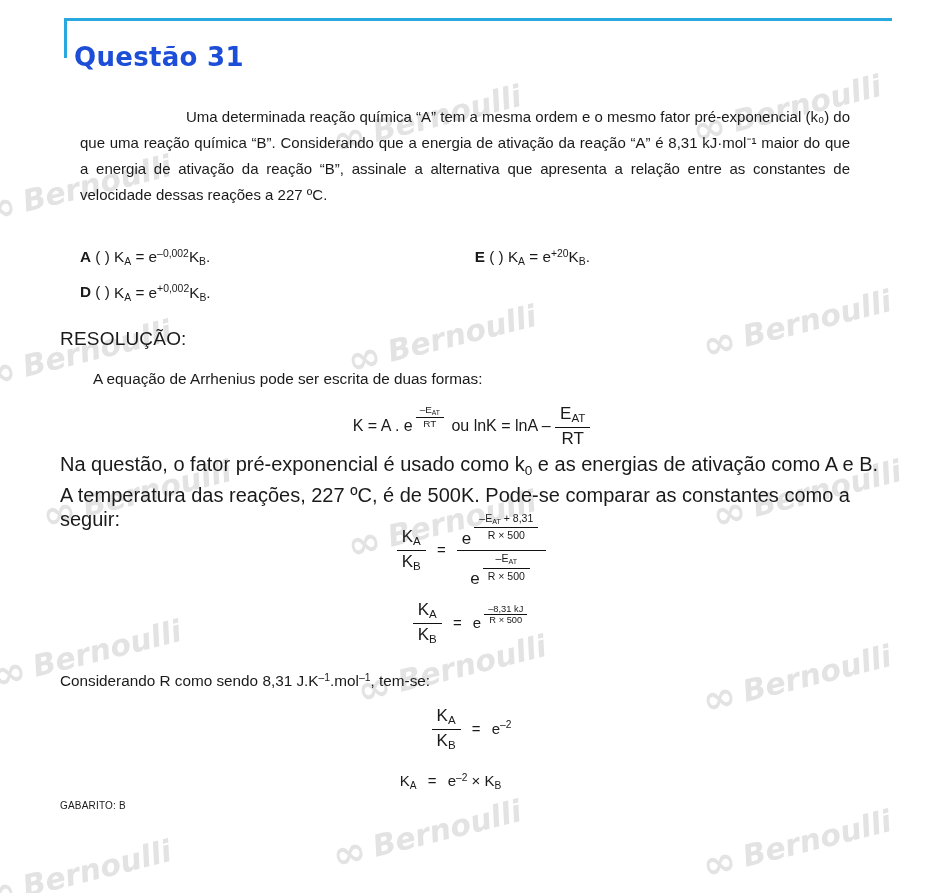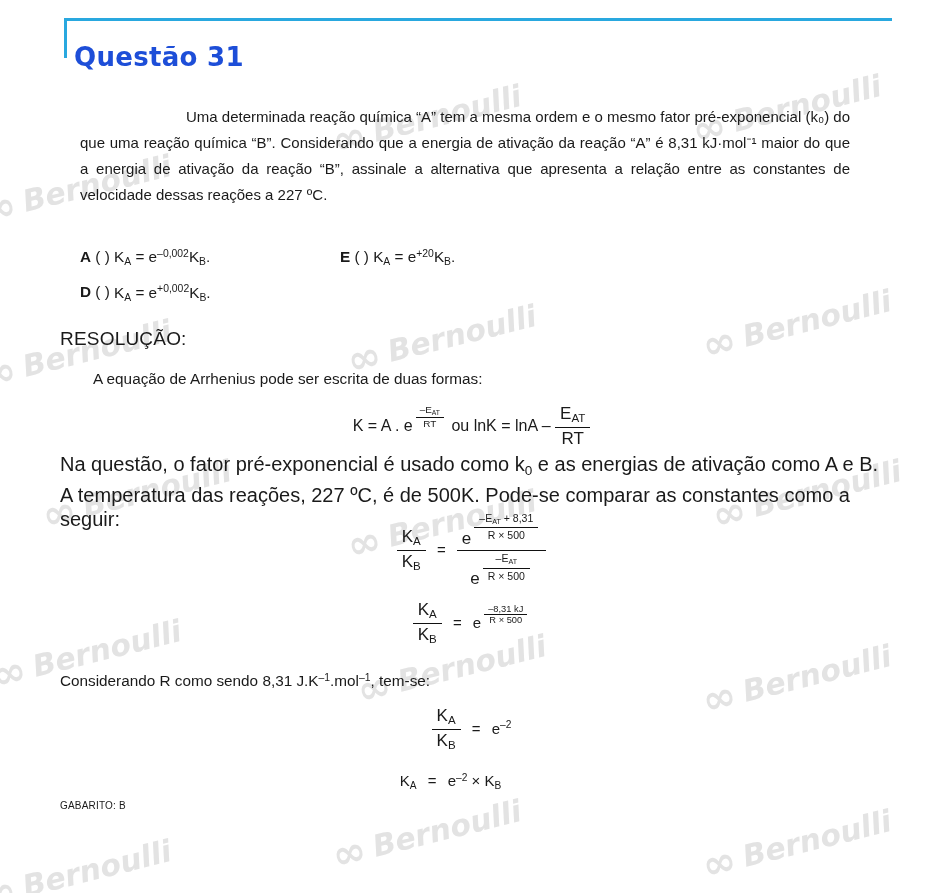--- a/index.html
+++ b/index.html
@@ -97,21 +97,21 @@
   }
   .alt-row {
     display: flex;
   }
   .alt {
     display: block;
   }
   .alt .ltr { font-weight: bold; }
   .col1 { width: 260px; }
   .col2 { width: 250px; }
-  .col3 { width: 250px; }
+  .col3 { width: 250px; text-align: right; }
 
   .res-label {
     position: absolute;
     left: 60px;
     top: 328px;
     font-size: 19px;
     font-weight: normal;
     letter-spacing: .2px;
   }
 

